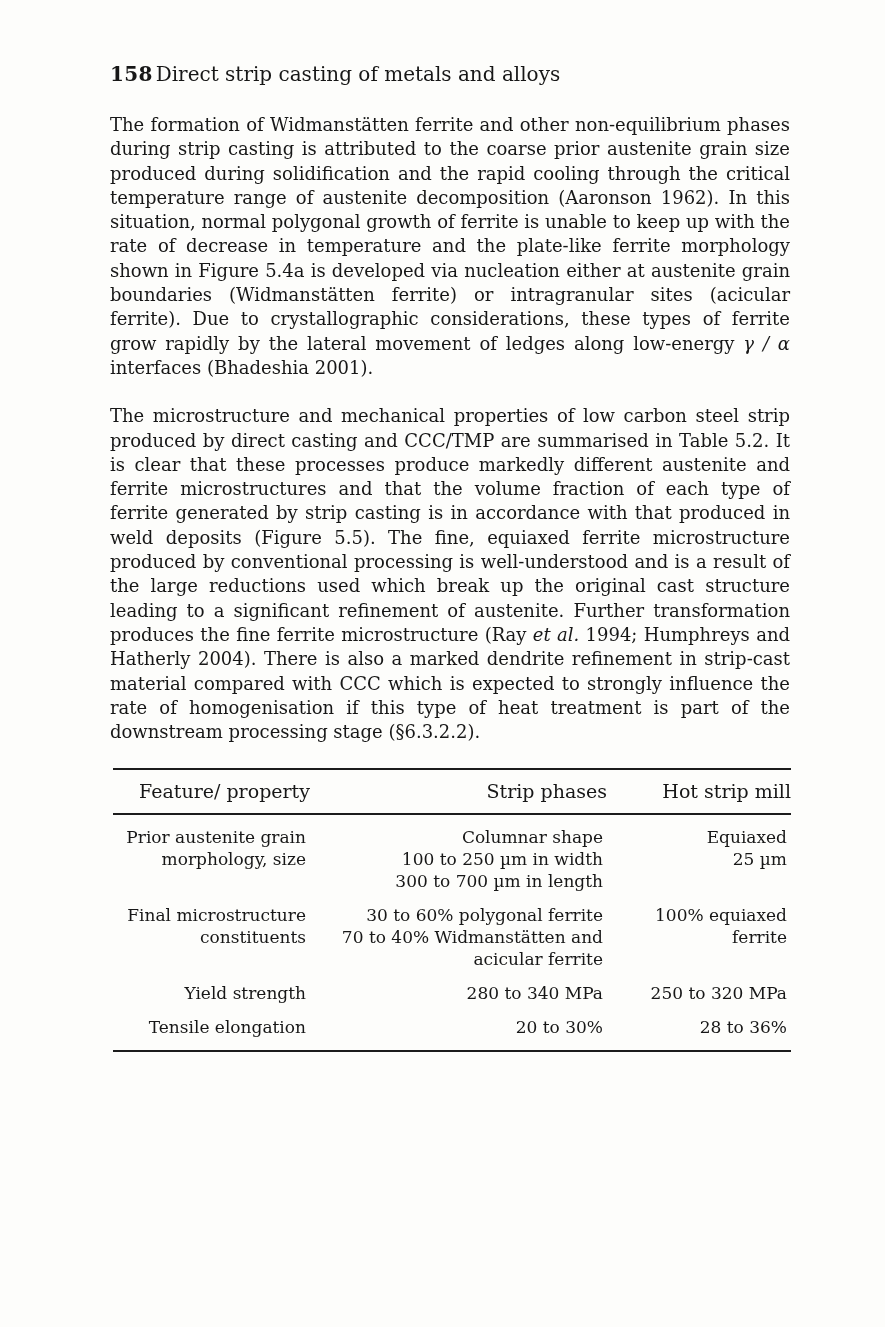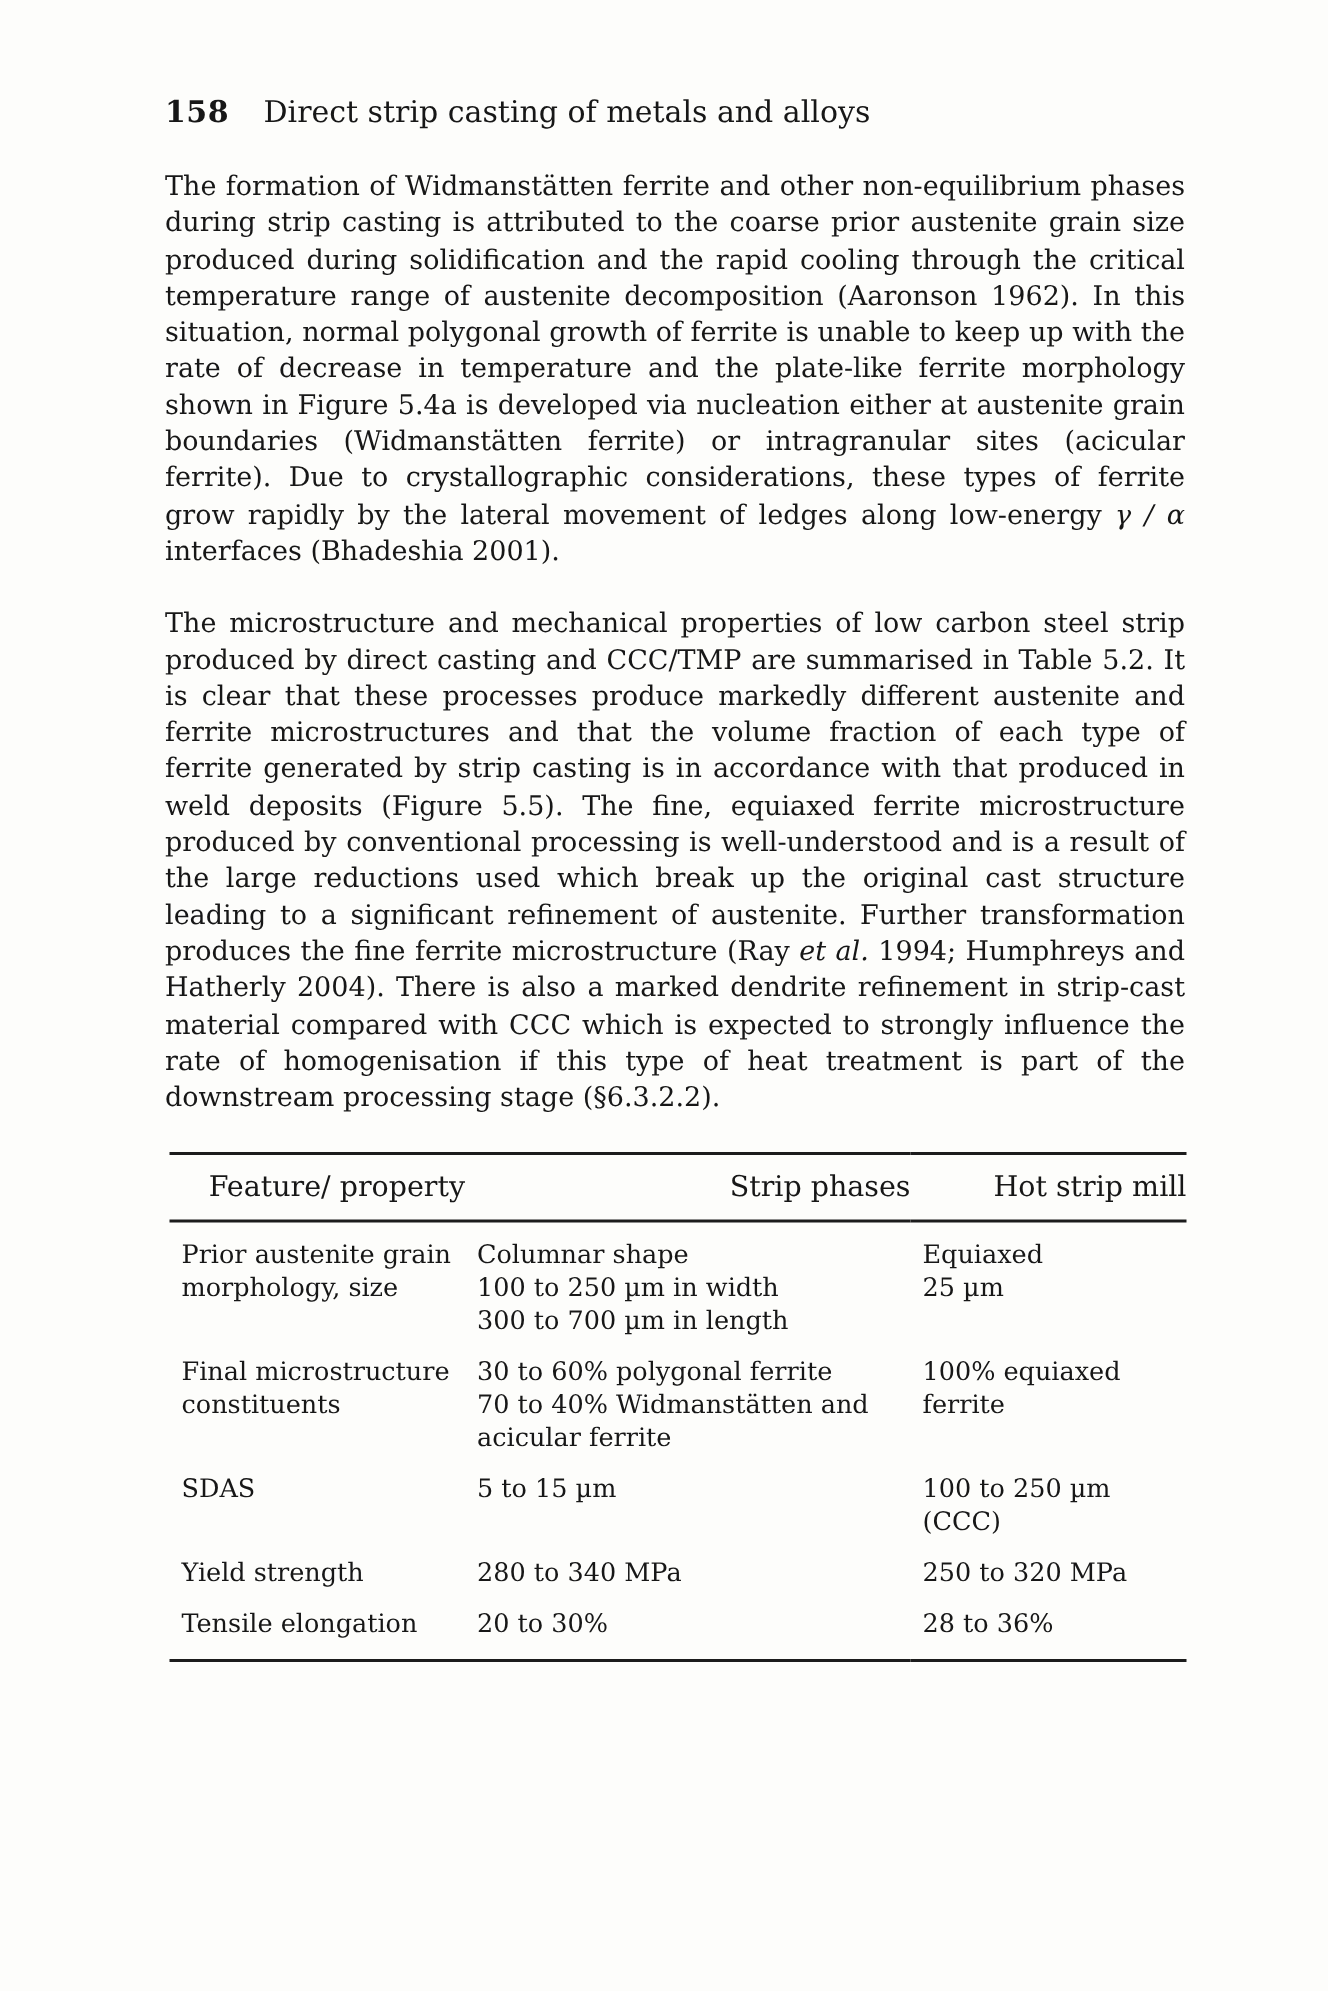--- a/index.html
+++ b/index.html
@@ -14,21 +14,21 @@
   .page {
     box-sizing: border-box;
     width: 885px; height: 1327px;
     padding: 62px 95px 0 110px;
     position: relative;
   }
   
   .running-header {
     display: flex;
     align-items: baseline;
-    gap: 23px;
+    gap: 3px;
     font-size: 20px;
     margin-bottom: 27px;
   }
   .page-number { font-weight: bold; letter-spacing: 0.3px; }
   .book-title  { }
 
   
   .body-para {
     font-size: 18px;
     line-height: 24.3px;
@@ -62,20 +62,21 @@
     font-size: 19px;
     padding: 10px 0 11px 8px;
     border-bottom: 2.5px solid #1c1c1c;
   }
   table.props-table td {
     vertical-align: top;
     font-size: 17px;
     line-height: 22px;
     padding: 9px 4px 3px 8px;
     white-space: pre-line;
+    text-align: right;
   }
   table.props-table tbody tr:first-child td { padding-top: 11px; }
   table.props-table tbody tr:last-child td  { padding-bottom: 12px; }
 </style>
 </head>
 <body>
 
 <div class="page">
 
   <div class="running-header">
@@ -113,25 +114,20 @@
         </tr>
         <tr>
           <td>Final microstructure
 constituents</td>
           <td>30 to 60% polygonal ferrite
 70 to 40% Widmanstätten and
 acicular ferrite</td>
           <td>100% equiaxed ferrite</td>
         </tr>
         <tr>
-          <td>SDAS</td>
-          <td>5 to 15 µm</td>
-          <td>100 to 250 µm (CCC)</td>
-        </tr>
-        <tr>
           <td>Yield strength</td>
           <td>280 to 340 MPa</td>
           <td>250 to 320 MPa</td>
         </tr>
         <tr>
           <td>Tensile elongation</td>
           <td>20 to 30%</td>
           <td>28 to 36%</td>
         </tr>
       </tbody>

